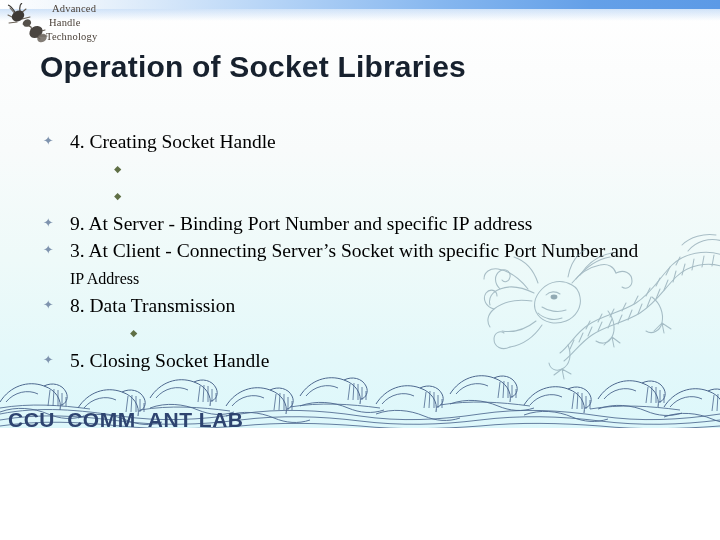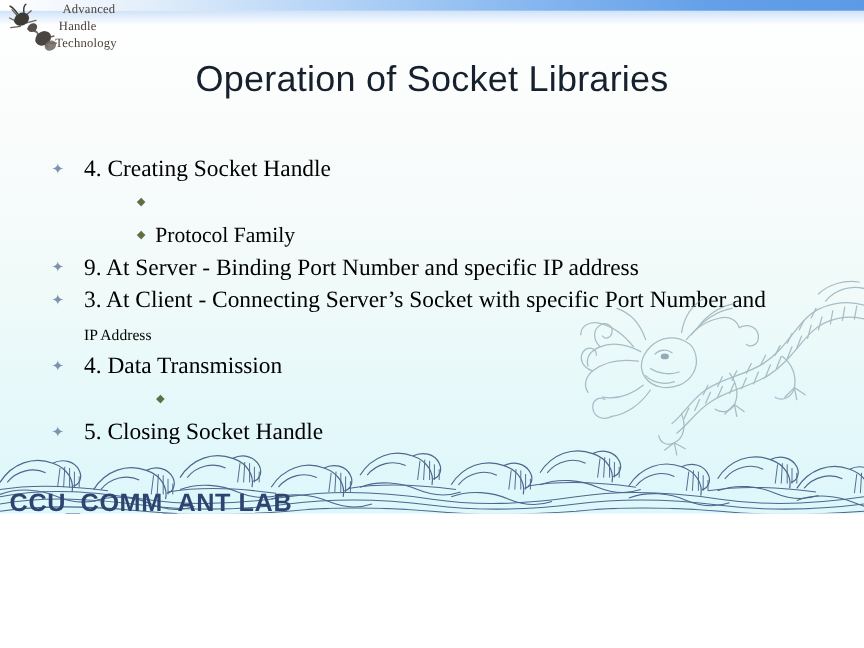--- a/index.html
+++ b/index.html
@@ -80,24 +80,23 @@
   .logo-line-1 { padding-left: 6px; }
   .logo-line-2 { padding-left: 3px; }
   .logo-line-3 { }
 
   
   #title {
     position: absolute;
     top: 50px;
     left: 40px;
     width: 640px;
-    text-align: center;
     font-family: "Liberation Sans", "DejaVu Sans", sans-serif;
     font-size: 30px;
-    font-weight: 400;
+    font-weight: 700;
     color: #17212e;
     letter-spacing: 0.2px;
     white-space: nowrap;
   }
 
   
   #body {
     position: absolute;
     top: 128px;
     left: 36px;
@@ -137,21 +136,21 @@
     font-size: 9.5px;
     color: #5f6f45;
     line-height: 27px;
     padding-right: 8px;
   }
   .indent-a { padding-left: 78px; }
   .indent-b { padding-left: 94px; }
 
   .wrap-line {
     padding-left: 34px;
-    font-size: 13px;
+    font-size: 16px;
     line-height: 27.5px;
   }
 
   
   #dragon {
     position: absolute;
     right: -6px;
     bottom: 30px;
     width: 250px;
     height: 165px;
@@ -216,36 +215,35 @@
   <div id="body">
       <div class="bullet-row lvl1">
         <span class="bullet-mark">✦</span>
         <span class="bullet-text">4. Creating Socket Handle</span>
       </div>
       <div class="bullet-row lvl2 indent-a">
         <span class="bullet-mark">◆</span>
       </div>
       <div class="bullet-row lvl2 indent-a">
         <span class="bullet-mark">◆</span>
-        <span class="bullet-text">Protocol Family</span>
       </div>
       <div class="bullet-row lvl1">
         <span class="bullet-mark">✦</span>
         <span class="bullet-text">9. At Server - Binding Port Number and specific IP address</span>
       </div>
       <div class="bullet-row lvl1">
         <span class="bullet-mark">✦</span>
         <span class="bullet-text">3. At Client - Connecting Server’s Socket with specific Port Number and</span>
       </div>
       <div class="bullet-row wrap-line">
         <span>IP Address</span>
       </div>
       <div class="bullet-row lvl1">
         <span class="bullet-mark">✦</span>
-        <span class="bullet-text">4. Data Transmission</span>
+        <span class="bullet-text">8. Data Transmission</span>
       </div>
       <div class="bullet-row lvl2 indent-b">
         <span class="bullet-mark">◆</span>
       </div>
       <div class="bullet-row lvl1">
         <span class="bullet-mark">✦</span>
         <span class="bullet-text">5. Closing Socket Handle</span>
       </div>
     </div>
 

